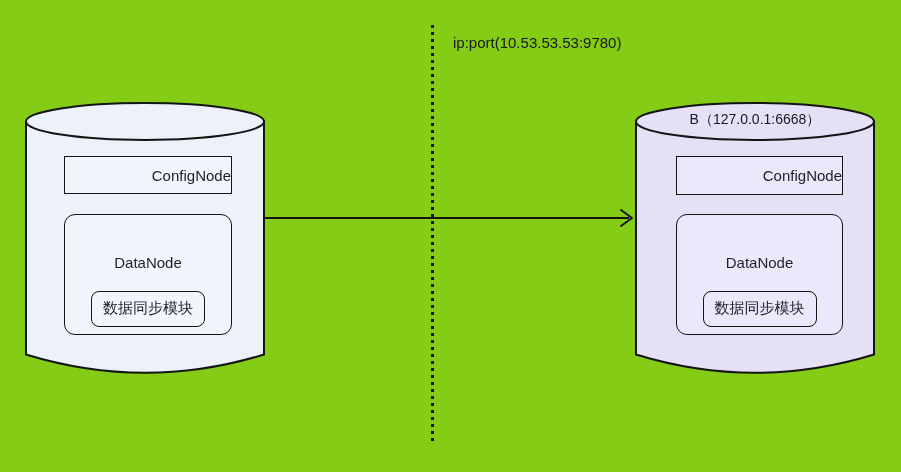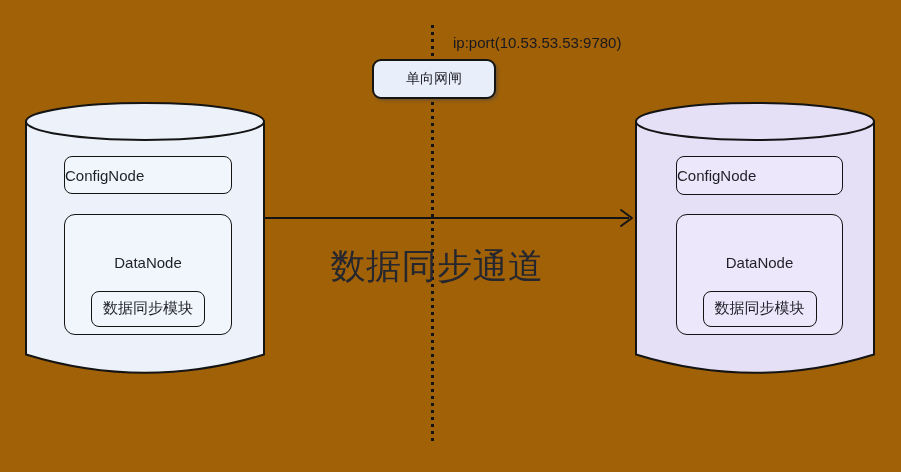--- a/index.html
+++ b/index.html
@@ -1,17 +1,17 @@
 <!DOCTYPE html>
 <html><head>
 <meta charset="utf-8">
 <style>
   html,body { margin:0; padding:0; background:#ffffff; }
   .canvas {
-    position:relative; width:901px; height:472px; background:#a16207;
+    position:relative; width:901px; height:472px; background:#84cc16;
     font-family:"Liberation Sans","DejaVu Sans",sans-serif;
     color:#1f1f28; overflow:hidden;
   }
   
   .dotted-line {
     position:absolute; left:431px; top:25px; width:3px; height:418px;
     background:repeating-linear-gradient(to bottom,#141414 0 3px,transparent 3px 7px);
     z-index:1;
   }
   
@@ -39,22 +39,22 @@
   .cyl-a { left:24px; }
   .cyl-b { left:634px; }
   .cyl-title {
     position:absolute; top:111px; width:242px; text-align:center;
     font-size:14px; color:#18181f; z-index:2; white-space:nowrap;
   }
   .title-a { left:24px; }
   .title-b { left:634px; }
   
   .inner-box {
-    position:absolute; border:1.6px solid #141414; border-radius:8px;
-    display:flex; align-items:center; justify-content:flex-start;
+    position:absolute; border:1.6px solid #141414; border-radius:0;
+    display:flex; align-items:center; justify-content:flex-end;
     font-size:15px; z-index:2; box-sizing:border-box;
   }
   .box-a { background:#F1F5FC; }
   .box-b { background:#ECE7FA; }
   .config-a { left:64px;  top:156px; width:168px; height:38px; }
   .config-b { left:676px; top:156px; width:167px; height:39px; }
   .datanode {
     flex-direction:column; justify-content:center; border-radius:11px;
   }
   .datanode-a { left:64px;  top:214px; width:168px; height:121px; }
@@ -69,23 +69,20 @@
 </style>
 </head>
 <body>
 
 <div class="canvas">
 
   <div class="dotted-line"></div>
 
   <div class="ipport">ip:port(10.53.53.53:9780)</div>
 
-  <div class="gateway">
-    <span>单向网闸</span>
-  </div>
 
   <svg class="cyl cyl-a" width="242" height="274" viewBox="0 0 242 274">
     <path d="M2 20.5 L2 253.5 Q121 290 240 253.5 L240 20.5 Z" stroke="#141414" stroke-width="2" fill="#EDF2FA"></path>
     <ellipse cx="121" cy="20.5" rx="119" ry="18.5" stroke="#141414" stroke-width="2" fill="#EDF2FA"></ellipse>
   </svg>
 
   <div class="inner-box box-a config-a">
     <span>ConfigNode</span>
   </div>
 
@@ -93,32 +90,32 @@
     <span class="dn-label">DataNode</span>
     <div class="module box-a">
       <span>数据同步模块</span>
     </div>
   </div>
 
   <svg class="cyl cyl-b" width="242" height="274" viewBox="0 0 242 274">
     <path d="M2 20.5 L2 253.5 Q121 290 240 253.5 L240 20.5 Z" stroke="#141414" stroke-width="2" fill="#E6E0F7"></path>
     <ellipse cx="121" cy="20.5" rx="119" ry="18.5" stroke="#141414" stroke-width="2" fill="#E6E0F7"></ellipse>
   </svg>
+  <div class="cyl-title title-b">B（127.0.0.1:6668）</div>
 
   <div class="inner-box box-b config-b">
     <span>ConfigNode</span>
   </div>
 
   <div class="inner-box box-b datanode datanode-b">
     <span class="dn-label">DataNode</span>
     <div class="module box-b">
       <span>数据同步模块</span>
     </div>
   </div>
 
   <svg class="arrow" width="376" height="26" viewBox="0 0 376 26">
     <line x1="4" y1="13" x2="369" y2="13" stroke="#141414" stroke-width="2"></line>
     <polyline points="361,5 372,13 361,21" fill="none" stroke="#141414" stroke-width="2" stroke-linecap="round" stroke-linejoin="round"></polyline>
   </svg>
 
-  <div class="channel-label">数据同步通道</div>
 
 </div>
 
 </body></html>

